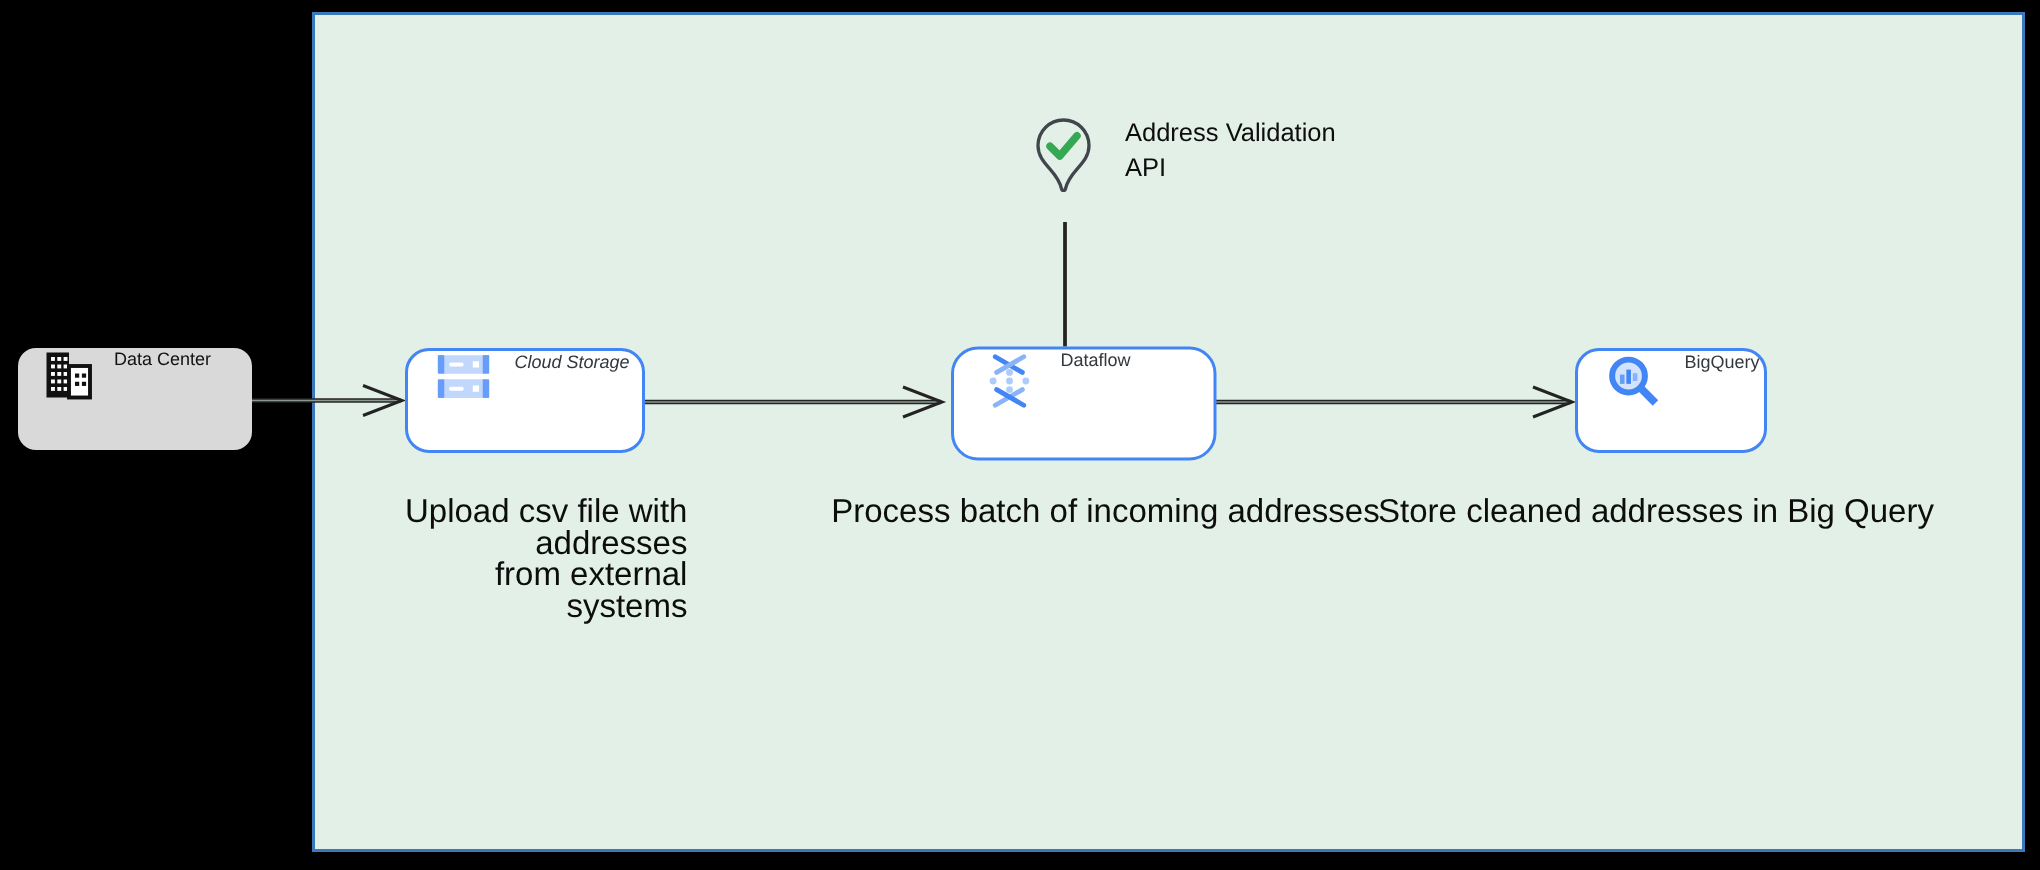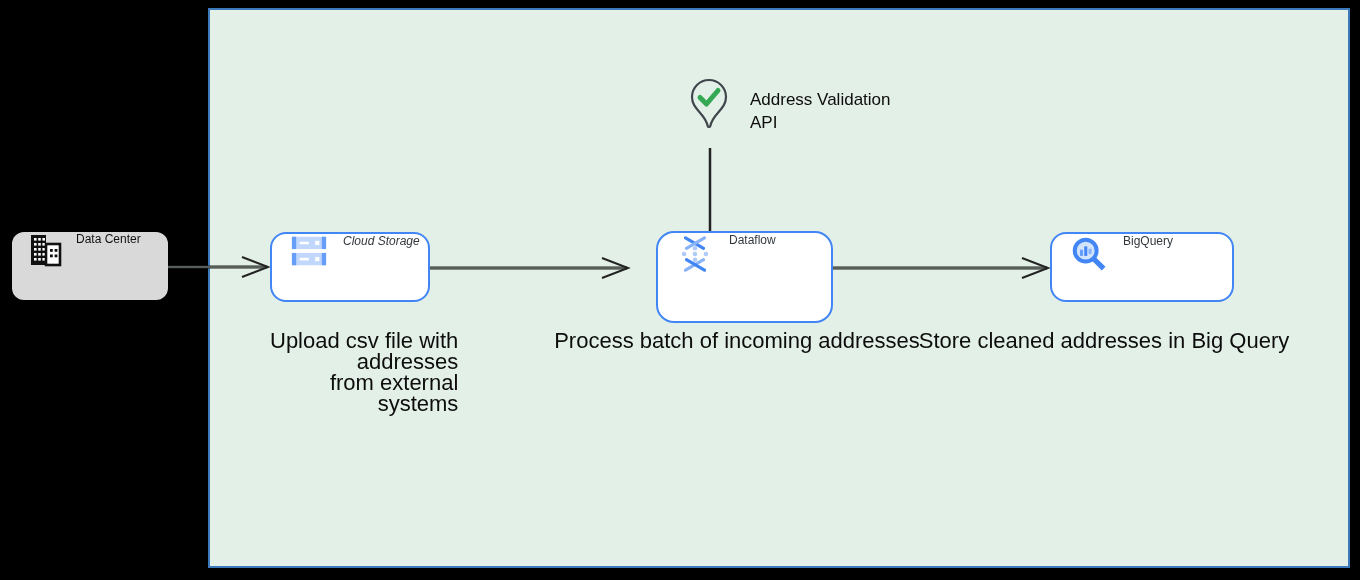--- a/index.html
+++ b/index.html
@@ -45,22 +45,22 @@
     border-radius:16px;
     padding-left:18px;
     gap:15px;
   }
   .node-label{
     font-size:12px;
     color:var(--node-label);
     white-space:nowrap;
   }
   .node-cloud-storage{ left:270px; top:232px; width:160px; height:70px;font-style:italic; }
-  .node-dataflow{ left:656px; top:231px; width:177px; height:92px; border-radius:18px; }
-  .node-bigquery{ left:1050px; top:232px; width:184px; height:70px; }
+  .node-dataflow{ left:634px; top:231px; width:177px; height:76px; border-radius:18px; }
+  .node-bigquery{ left:1050px; top:232px; width:128px; height:70px; }
   .node-datacenter{
     left:12px; top:232px; width:156px; height:68px;
     background:var(--datacenter-fill);
     border:none;
     border-radius:12px;
     padding-left:16px;
     gap:12px;
   }
   .node-datacenter .node-label{ color:#111; }
   .desc{
@@ -68,21 +68,21 @@
     font-size:22px;
     color:var(--text);
     line-height:21px;
     text-align:right;
   }
   .desc-upload{ left:270px; top:330px; white-space:pre-line; }
   .desc-process{ left:737px; top:330px; transform:translateX(-50%); white-space:nowrap; }
   .desc-store{ left:1104px; top:330px; transform:translateX(-50%); white-space:nowrap; }
   .annotation-label{
     position:absolute;
-    left:750px; top:88px;
+    left:750px; top:77px;
     font-size:17px;
     line-height:23px;
     color:var(--text);
     white-space:pre-line;
   }
   .pin{
     position:absolute;
     left:687px; top:77px;
     width:44px; height:60px;
   }

